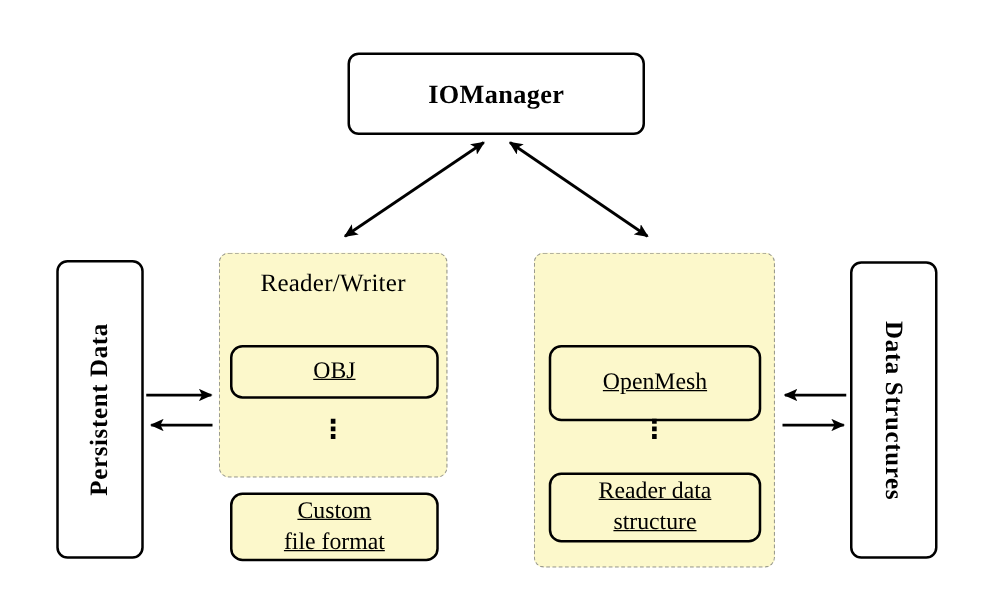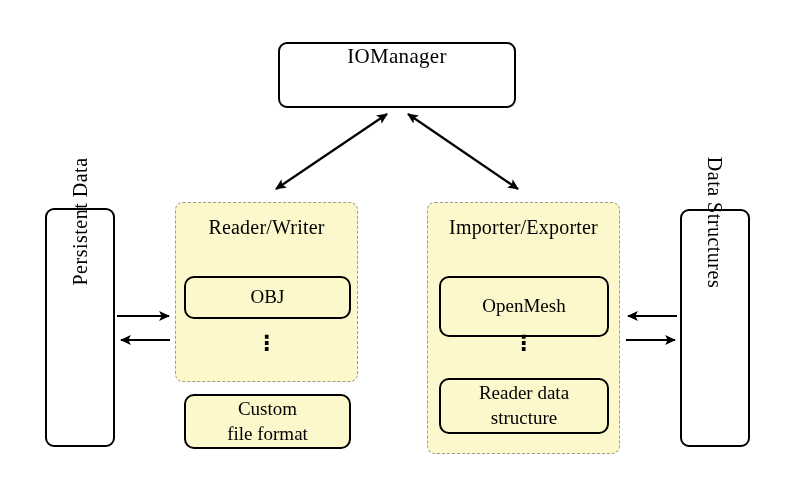--- a/index.html
+++ b/index.html
@@ -19,23 +19,24 @@
   }
   #canvas { position: relative; width: 800px; height: 489px; }
 
   
   .node {
     position: absolute;
     background: var(--node_fill);
     border: 2.5px solid var(--line);
     border-radius: 9px;
     display: flex;
-    align-items: flex-start;
+    align-items: center;
     justify-content: center;
     text-align: center;
+    font-weight: bold;
   }
   .node-label { font-size: 21px; letter-spacing: 0.3px; }
 
   
   .panel {
     position: absolute;
     background: var(--panel_fill);
     border: 1.6px dashed var(--panel_border);
     border-radius: 8px;
   }
@@ -51,20 +52,21 @@
     background: var(--panel_fill);
     border: 2.5px solid var(--line);
     border-radius: 10px;
     display: flex;
     align-items: center;
     justify-content: center;
     text-align: center;
     font-size: 19px;
     line-height: 1.3;
     white-space: pre-line;
+    text-decoration: underline;
   }
   .dots {
     position: absolute;
     left: 0; right: 0;
     text-align: center;
     font-family: "DejaVu Sans", sans-serif;
     font-size: 21px;
     font-weight: bold;
     line-height: 1;
   }
@@ -107,21 +109,20 @@
 
   <div class="panel" style="left:175px; top:202px; width:183px; height:180px;">
     <div class="panel-title">Reader/Writer</div>
     <div class="inner-node" style="left:8px; top:73px; width:167px; height:43px;">OBJ</div>
     <div class="dots" style="top:130px;">⋮</div>
     <div class="inner-node" style="left:8px; top:175px; width:167px; height:55px;margin-top:16px;">Custom
 file format</div>
   </div>
 
   <div class="panel" style="left:427px; top:202px; width:193px; height:252px;">
-    <div class="panel-title">Importer/Exporter</div>
     <div class="inner-node" style="left:11px; top:73px; width:170px; height:61px;">OpenMesh</div>
     <div class="dots" style="top:130px;">⋮</div>
     <div class="inner-node" style="left:11px; top:175px; width:170px; height:56px;">Reader data
 structure</div>
   </div>
 
   <svg id="arrows" viewBox="0 0 800 489" xmlns="http://www.w3.org/2000/svg">
     <defs>
       <marker id="arr" viewBox="0 0 10 9" refX="9" refY="4.5" markerWidth="11" markerHeight="10" markerUnits="userSpaceOnUse" orient="auto-start-reverse">
         <path class="arrowhead" d="M0,0 L10,4.5 L0,9 L2.3,4.5 Z"></path>

